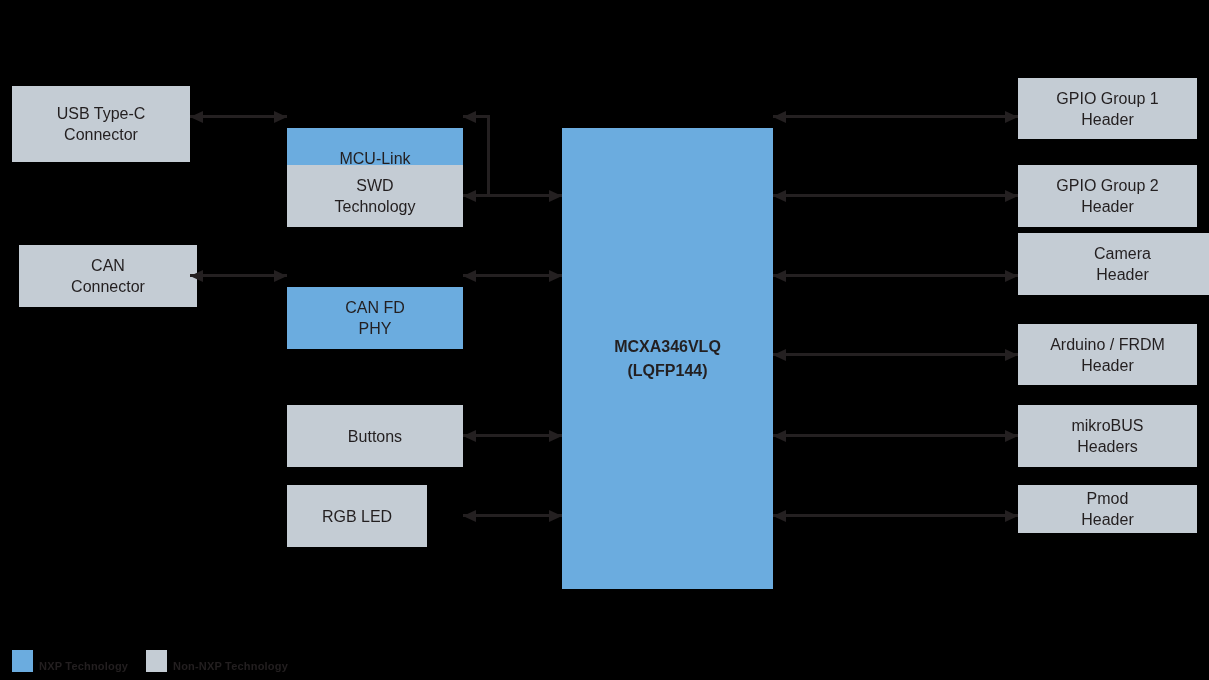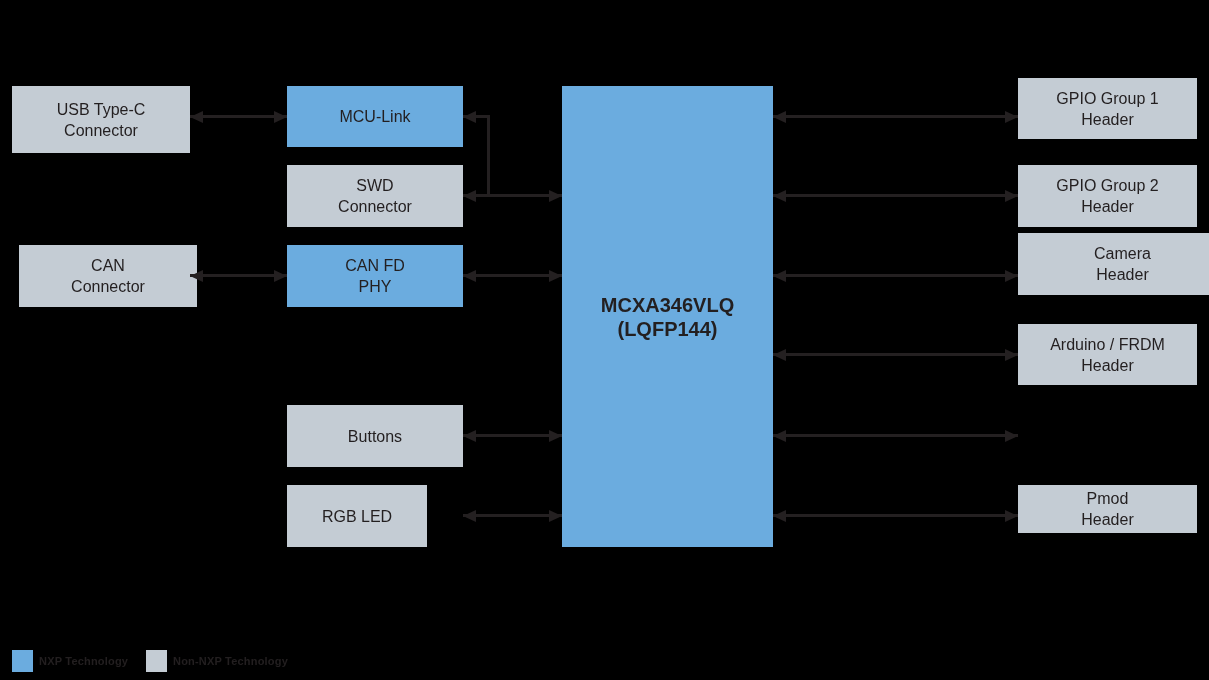--- a/index.html
+++ b/index.html
@@ -23,25 +23,25 @@
   }
   .box{
     position:absolute;
     display:flex;align-items:center;justify-content:center;
     text-align:center;
     white-space:pre-line;
     color:var(--text);
     font-size:16px;line-height:21px;
     box-sizing:border-box;
   }
-  .box.nxp{background:var(--nxp-blue);}
+  .box.nxp{background:var(--nxp-blue);margin-top:42px;}
   .box.non-nxp{background:var(--non-nxp-gray);}
   .box.chip{
     font-weight:bold;
-    font-size:20px;line-height:24px;
+    font-size:16px;line-height:24px;
   }
   .arrow{
     position:absolute;height:3px;
     background:var(--arrow);
   }
   .arrow::before{
     content:"";position:absolute;left:0;top:50%;
     transform:translateY(-50%);
     width:0;height:0;
     border-top:6px solid transparent;
@@ -56,65 +56,67 @@
     border-bottom:6px solid transparent;
     border-left:13px solid var(--arrow);
   }
   .arrow.left-only::after{display:none;}
   .vline{
     position:absolute;width:3px;
     background:var(--arrow);
   }
   .legend-item{
     position:absolute;top:650px;
-    display:flex;align-items:center;
+    display:flex;align-items:flex-end;
   }
   .swatch{
     width:21px;height:22px;
     flex:0 0 auto;
   }
   .swatch.nxp{background:var(--nxp-blue);}
   .swatch.non-nxp{background:var(--non-nxp-gray);}
   .legend-label{
     margin-left:6px;
     color:var(--text);
     font-size:11px;font-weight:bold;
     letter-spacing:0.2px;
     white-space:nowrap;
   }
 </style>
 </head>
 <body>
 
 <div class="canvas">
 
-  <div class="box non-nxp" style="left:12px;top:86px;width:178px;height:67px">USB Type-C
+  <div class="box non-nxp" style="left:12px;top:86px;width:178px;height:76px">USB Type-C
 Connector</div>
   <div class="box non-nxp" style="left:19px;top:245px;width:178px;height:62px">CAN
 Connector</div>
 
   <div class="box nxp" style="left:287px;top:86px;width:176px;height:61px">MCU-Link</div>
   <div class="box non-nxp" style="left:287px;top:165px;width:176px;height:62px">SWD
-Connector</div>
+Technology</div>
   <div class="box non-nxp" style="left:287px;top:405px;width:176px;height:62px">Buttons</div>
   <div class="box nxp" style="left:287px;top:245px;width:176px;height:62px">CAN FD
 PHY</div>
   <div class="box non-nxp" style="left:287px;top:485px;width:140px;height:62px">RGB LED</div>
 
   <div class="box nxp chip" style="left:562px;top:86px;width:211px;height:461px">MCXA346VLQ
 (LQFP144)</div>
 
   <div class="box non-nxp" style="left:1018px;top:78px;width:179px;height:61px">GPIO Group 1
 Header</div>
   <div class="box non-nxp" style="left:1018px;top:165px;width:179px;height:62px">GPIO Group 2
 Header</div>
   <div class="box non-nxp" style="left:1018px;top:233px;width:209px;height:62px">Camera
 Header</div>
   <div class="box non-nxp" style="left:1018px;top:324px;width:179px;height:61px">Arduino / FRDM
 Header</div>
+  <div class="box non-nxp" style="left:1018px;top:405px;width:179px;height:62px">mikroBUS
+Headers</div>
   <div class="box non-nxp" style="left:1018px;top:485px;width:179px;height:48px">Pmod
 Header</div>
 
   <div class="arrow" style="left:190px;top:115px;width:97px"></div>
   <div class="arrow" style="left:190px;top:274px;width:97px"></div>
 
   <div class="arrow left-only" style="left:463px;top:115px;width:27px"></div>
   <div class="vline" style="left:487px;top:115px;height:82px"></div>
   <div class="arrow" style="left:463px;top:194px;width:99px"></div>
 

